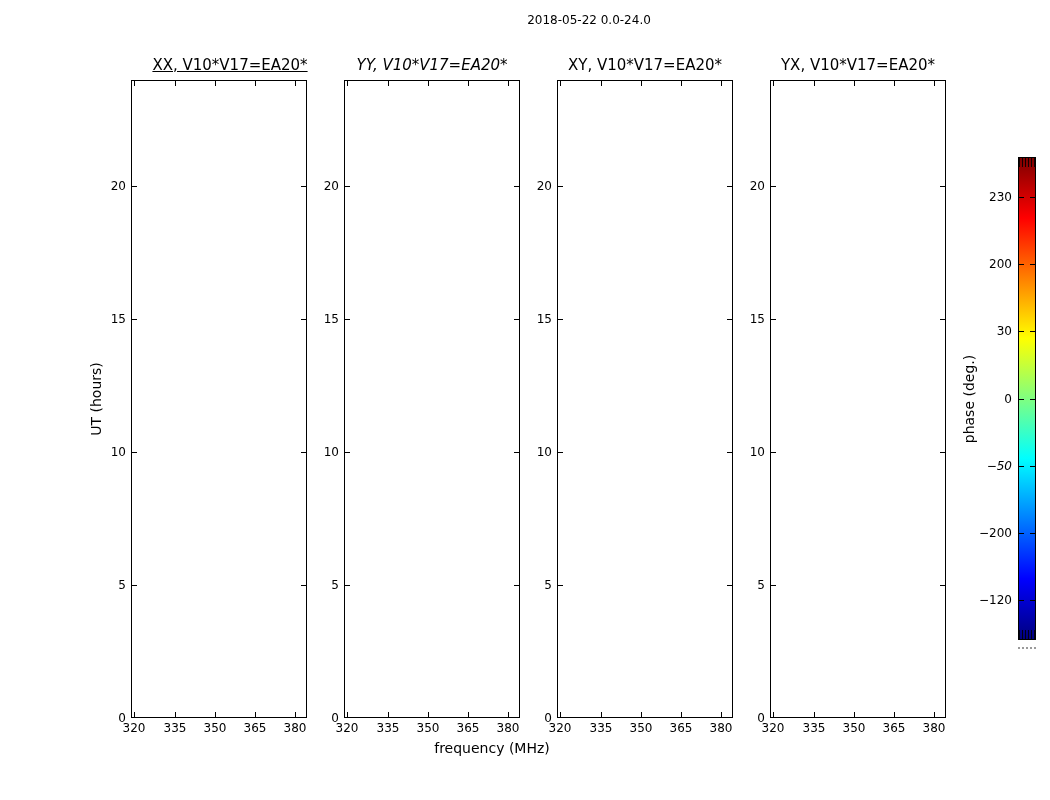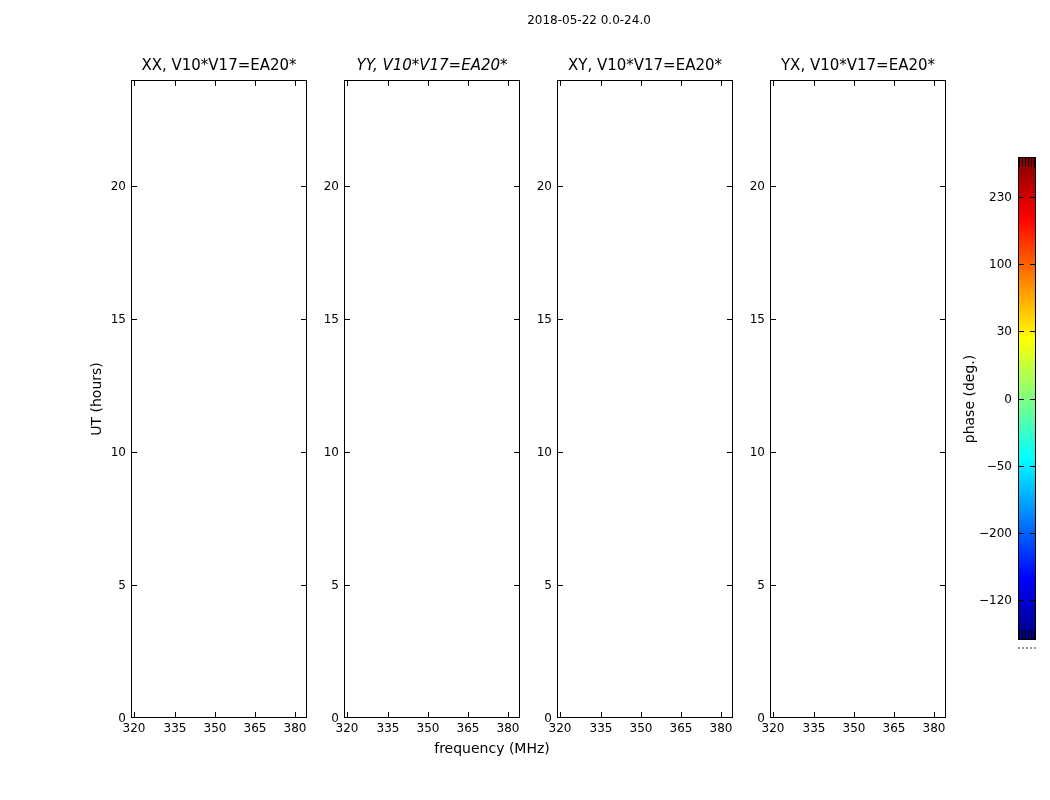--- a/index.html
+++ b/index.html
@@ -101,21 +101,21 @@
   }
 </style>
 </head>
 <body>
 
 <div id="figure">
   <div class="fig-title">2018-05-22 0.0-24.0</div>
 
   <div id="plots">
       <div class="subplot" style="left: 131px; top: 80px; width: 176px; height: 638px;"></div>
-      <div class="sp-title" style="left: 131px; width: 176px;">XX, V10*V17=EA20*</div>
+      <div class="sp-title" style="left: 142px; width: 176px; text-decoration: underline;">XX, V10*V17=EA20*</div>
       <div class="tick" style="left: 134px; top: 712px; width: 1px; height: 5px;"></div>
       <div class="tick" style="left: 134px; top: 81px; width: 1px; height: 5px;"></div>
       <div class="ticklabel" style="left: 114px; top: 722px; width: 40px; text-align: center;">320</div>
       <div class="tick" style="left: 175px; top: 712px; width: 1px; height: 5px;"></div>
       <div class="tick" style="left: 175px; top: 81px; width: 1px; height: 5px;"></div>
       <div class="ticklabel" style="left: 155px; top: 722px; width: 40px; text-align: center;">335</div>
       <div class="tick" style="left: 215px; top: 712px; width: 1px; height: 5px;"></div>
       <div class="tick" style="left: 215px; top: 81px; width: 1px; height: 5px;"></div>
       <div class="ticklabel" style="left: 195px; top: 722px; width: 40px; text-align: center;">350</div>
       <div class="tick" style="left: 255px; top: 712px; width: 1px; height: 5px;"></div>
@@ -236,30 +236,30 @@
     <div class="cb-hatch" style="top:0;"></div>
     <div class="cb-hatch" style="bottom:0;"></div>
   </div>
   <div class="cb-dotted"></div>
   <div id="cb-annotations">
       <div class="tick" style="left: 1019px; top: 197px; width: 5px; height: 1px;"></div>
       <div class="tick" style="left: 1030px; top: 197px; width: 5px; height: 1px;"></div>
       <div class="ticklabel" style="left: 952px; top: 191px; width: 60px; text-align: right;">230</div>
       <div class="tick" style="left: 1019px; top: 264px; width: 5px; height: 1px;"></div>
       <div class="tick" style="left: 1030px; top: 264px; width: 5px; height: 1px;"></div>
-      <div class="ticklabel" style="left: 952px; top: 258px; width: 60px; text-align: right;">100</div>
+      <div class="ticklabel" style="left: 952px; top: 258px; width: 60px; text-align: right;">200</div>
       <div class="tick" style="left: 1019px; top: 331px; width: 5px; height: 1px;"></div>
       <div class="tick" style="left: 1030px; top: 331px; width: 5px; height: 1px;"></div>
       <div class="ticklabel" style="left: 952px; top: 325px; width: 60px; text-align: right;">30</div>
       <div class="tick" style="left: 1019px; top: 399px; width: 5px; height: 1px;"></div>
       <div class="tick" style="left: 1030px; top: 399px; width: 5px; height: 1px;"></div>
       <div class="ticklabel" style="left: 952px; top: 393px; width: 60px; text-align: right;">0</div>
       <div class="tick" style="left: 1019px; top: 466px; width: 5px; height: 1px;"></div>
       <div class="tick" style="left: 1030px; top: 466px; width: 5px; height: 1px;"></div>
-      <div class="ticklabel" style="left: 952px; top: 460px; width: 60px; text-align: right;">−50</div>
+      <div class="ticklabel" style="left: 952px; top: 460px; width: 60px; text-align: right; font-style: italic;">−50</div>
       <div class="tick" style="left: 1019px; top: 533px; width: 5px; height: 1px;"></div>
       <div class="tick" style="left: 1030px; top: 533px; width: 5px; height: 1px;"></div>
       <div class="ticklabel" style="left: 952px; top: 527px; width: 60px; text-align: right;">−200</div>
       <div class="tick" style="left: 1019px; top: 600px; width: 5px; height: 1px;"></div>
       <div class="tick" style="left: 1030px; top: 600px; width: 5px; height: 1px;"></div>
       <div class="ticklabel" style="left: 952px; top: 594px; width: 60px; text-align: right;">−120</div>
     </div>
   <div class="cblab" style="left:969px; top:399px;">phase (deg.)</div>
 </div>
 

